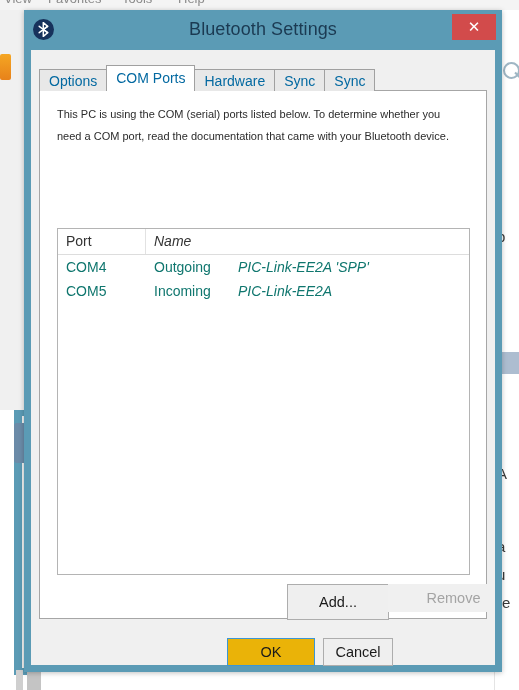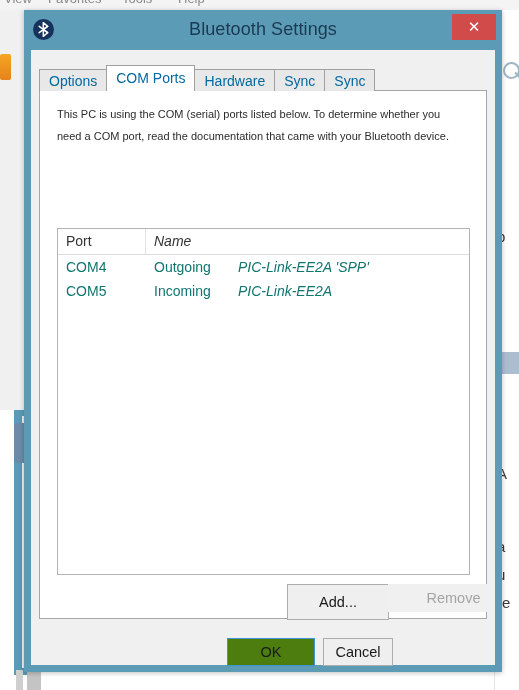--- a/index.html
+++ b/index.html
@@ -332,21 +332,21 @@
     width: 464px;
     height: 45px;
     background: #f0f0f0;
   }
   #ok-button {
     position: absolute;
     left: 196px;
     top: 18px;
     width: 88px;
     height: 28px;
-    background: #4d7c0f;
+    background: #eab308;
     border: 1px solid #3c96d4;
   }
   #cancel-button {
     position: absolute;
     left: 292px;
     top: 18px;
     width: 70px;
     height: 28px;
   }
   #apply-button {

